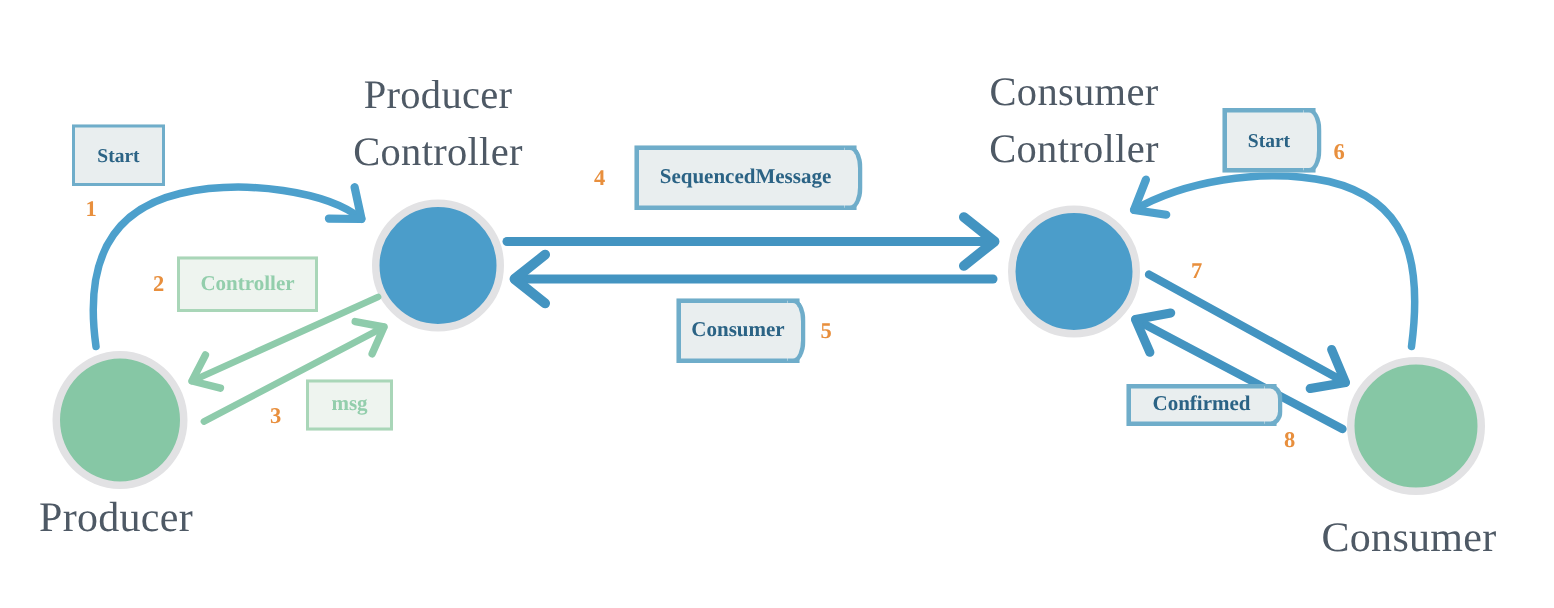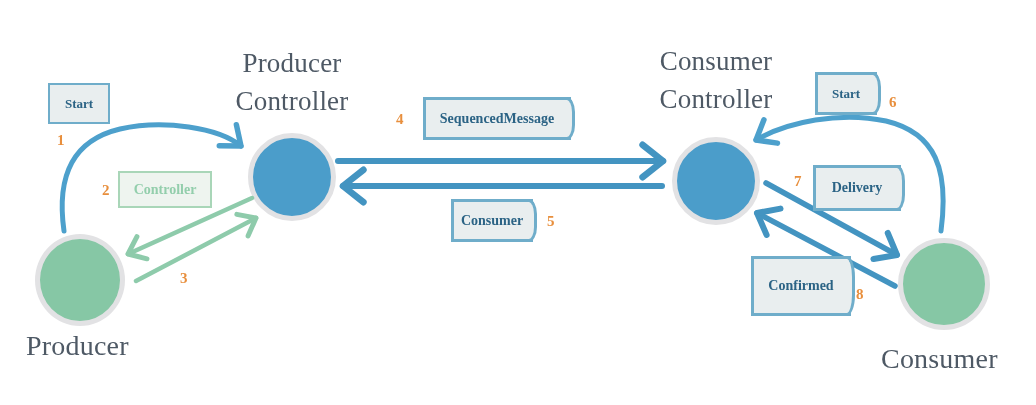--- a/index.html
+++ b/index.html
@@ -80,21 +80,21 @@
     border-top-right-radius:70% 35%;
     border-bottom-right-radius:70% 35%;
   }
   #box-start-1{left:48px;top:83px;width:62px;height:41px;border-width:2.5px;}
   #box-requestnext{left:118px;top:171px;width:94px;height:37px;}
   #box-msg{left:204px;top:253px;width:58px;height:34px;}
   #box-sequencedmessage{left:423px;top:97px;width:148px;height:43px;}
   #box-request{left:451px;top:199px;width:82px;height:43px;}
   #box-start-6{left:815px;top:72px;width:62px;height:43px;}
   #box-delivery{left:813px;top:165px;width:88px;height:46px;}
-  #box-confirmed{left:751px;top:256px;width:100px;height:60px;text-align:center;}
+  #box-confirmed{left:751px;top:256px;width:100px;height:28px;text-align:center;}
 
   .seq{
     position:absolute;color:var(--number);
     font-size:15px;font-weight:700;
   }
   #seq-1{left:57px;top:132px;}
   #seq-2{left:102px;top:182px;}
   #seq-3{left:180px;top:270px;}
   #seq-4{left:396px;top:111px;}
   #seq-5{left:547px;top:213px;}
@@ -140,24 +140,24 @@
   </div>
   <div class="heading" id="heading-consumer-controller">
     <div>Consumer</div>
     <div>Controller</div>
   </div>
   <div class="actor-label" id="label-producer">Producer</div>
   <div class="actor-label" id="label-consumer">Consumer</div>
 
   <div class="box blue small" id="box-start-1">Start</div>
   <div class="box green" id="box-requestnext">Controller</div>
+  <div class="box green" id="box-msg">msg</div>
   <div class="box blue fold" id="box-sequencedmessage">SequencedMessage</div>
   <div class="box blue fold" id="box-request">Consumer</div>
   <div class="box blue fold small" id="box-start-6">Start</div>
-  <div class="box blue fold" id="box-delivery">Delivery</div>
   <div class="box blue fold" id="box-confirmed">Confirmed</div>
 
   <span class="seq" id="seq-1">1</span>
   <span class="seq" id="seq-2">2</span>
   <span class="seq" id="seq-3">3</span>
   <span class="seq" id="seq-4">4</span>
   <span class="seq" id="seq-5">5</span>
   <span class="seq" id="seq-6">6</span>
   <span class="seq" id="seq-7">7</span>
   <span class="seq" id="seq-8">8</span>

